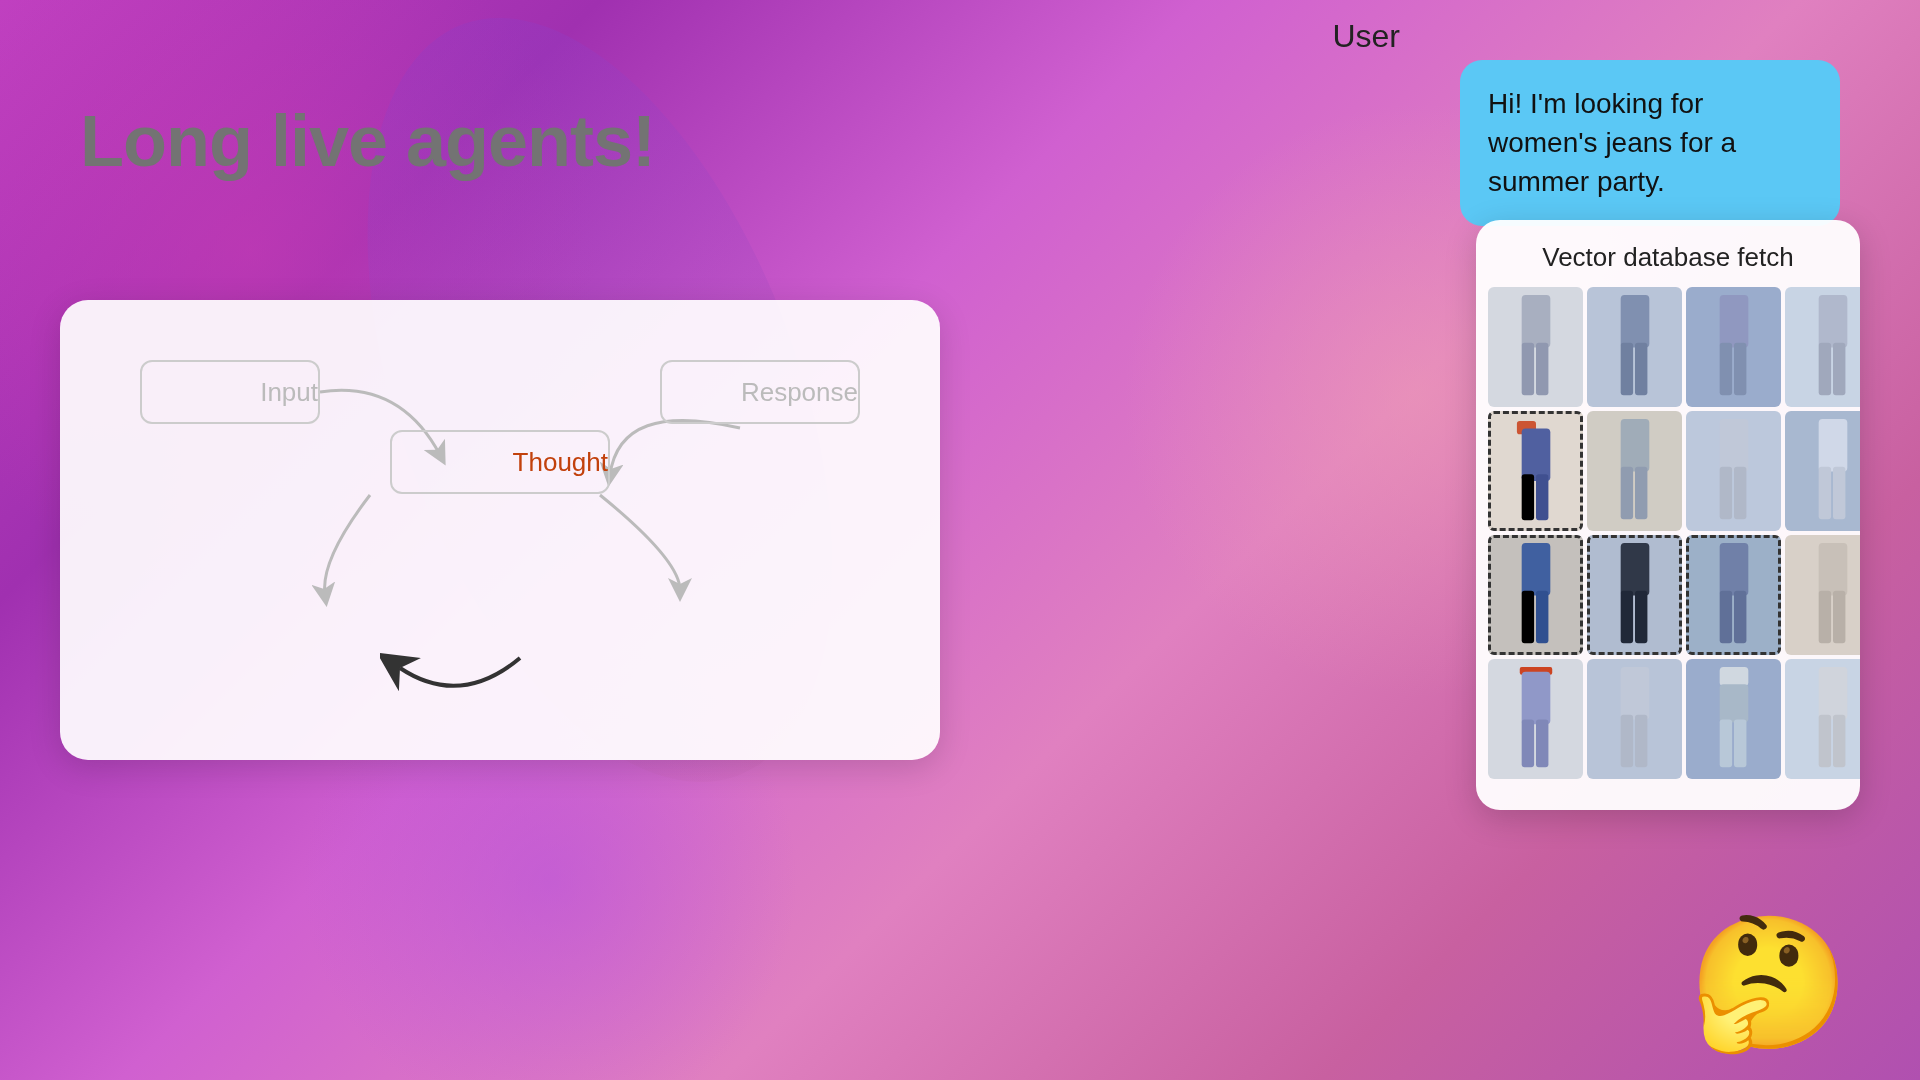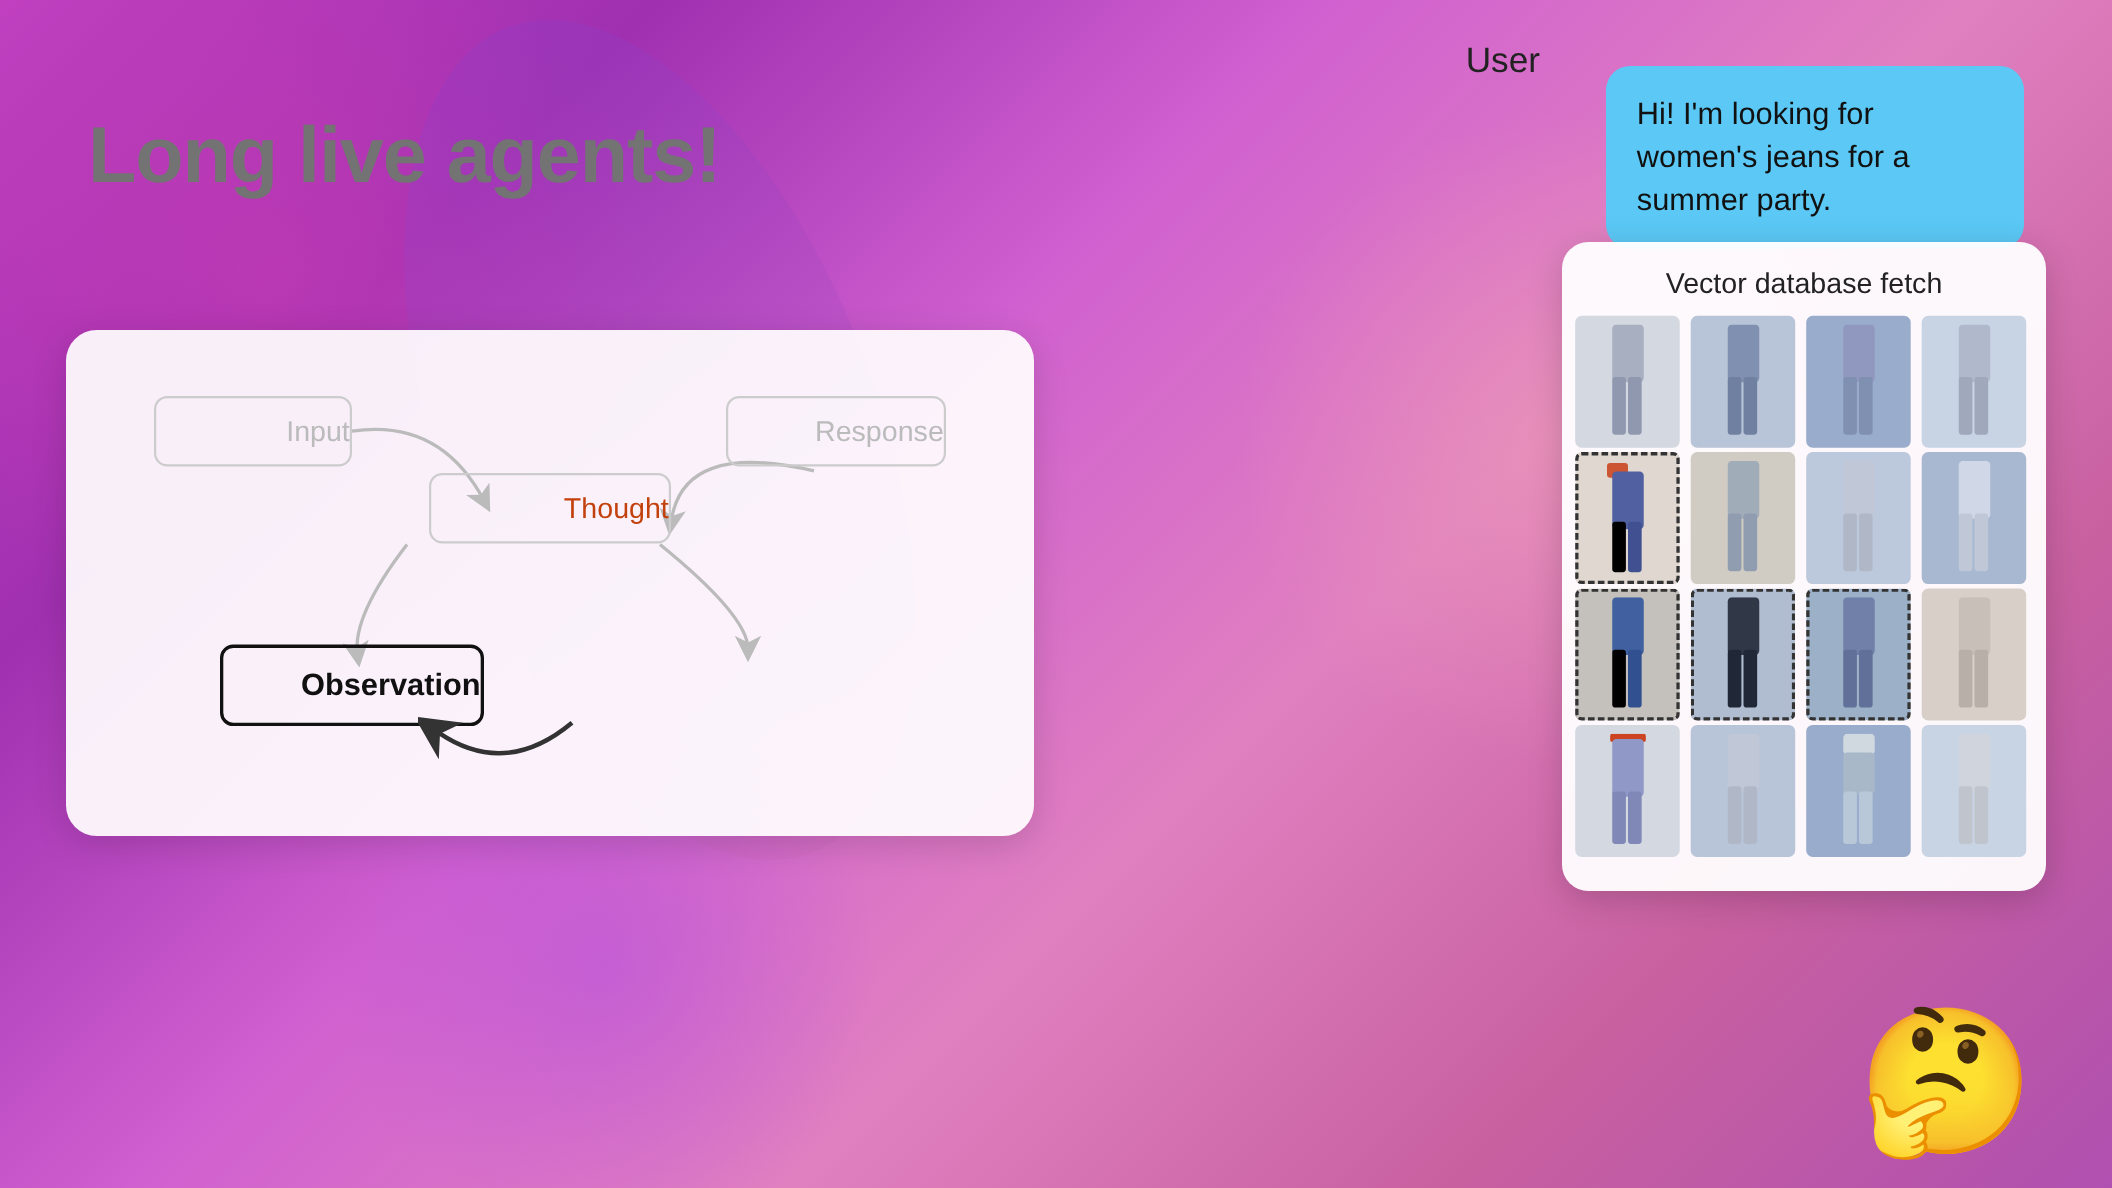--- a/index.html
+++ b/index.html
@@ -64,21 +64,20 @@
     }
 
     
     .user-label {
       position: absolute;
       top: 18px;
       right: 520px;
       font-size: 32px;
       font-weight: 500;
       color: #222;
-      margin-top: 18px;
     }
 
     .chat-bubble {
       position: absolute;
       top: 60px;
       right: 80px;
       width: 380px;
       background: #5bc8f5;
       border-radius: 22px;
       padding: 24px 28px;
@@ -185,21 +184,21 @@
       font-size: 52px;
       color: #333;
       font-weight: 900;
     }
 
     
     .vector-card {
       position: absolute;
       top: 220px;
       right: 60px;
-      width: 440px;
+      width: 384px;
       height: 590px;
       background: rgba(255,255,255,0.95);
       border-radius: 24px;
       box-shadow: 0 8px 32px rgba(0,0,0,0.18);
       overflow: hidden;
     }
 
     .vector-title {
       text-align: center;
       font-size: 26px;
@@ -298,23 +297,20 @@
     </div>
 
     <div class="diag-box response-box">
       <span>Response</span>
     </div>
 
     <div class="diag-box thought-box">
       <span>Thought</span>
     </div>
 
-    <div class="diag-box observation-box">
-      <span>Observation</span>
-    </div>
 
 
     <div class="curved-arrow" style="position:absolute; bottom:40px; left:320px;">
       <svg width="160" height="60" viewBox="0 0 160 60" xmlns="http://www.w3.org/2000/svg">
         <path d="M 140 10 Q 80 60 20 20" stroke="#333" stroke-width="4" fill="none" marker-end="url(#arrowdark)"></path>
         <defs>
           <marker id="arrowdark" markerWidth="10" markerHeight="10" refX="3" refY="5" orient="auto">
             <path d="M0,0 L10,5 L0,10 L3,5 Z" fill="#333"></path>
           </marker>
         </defs>

